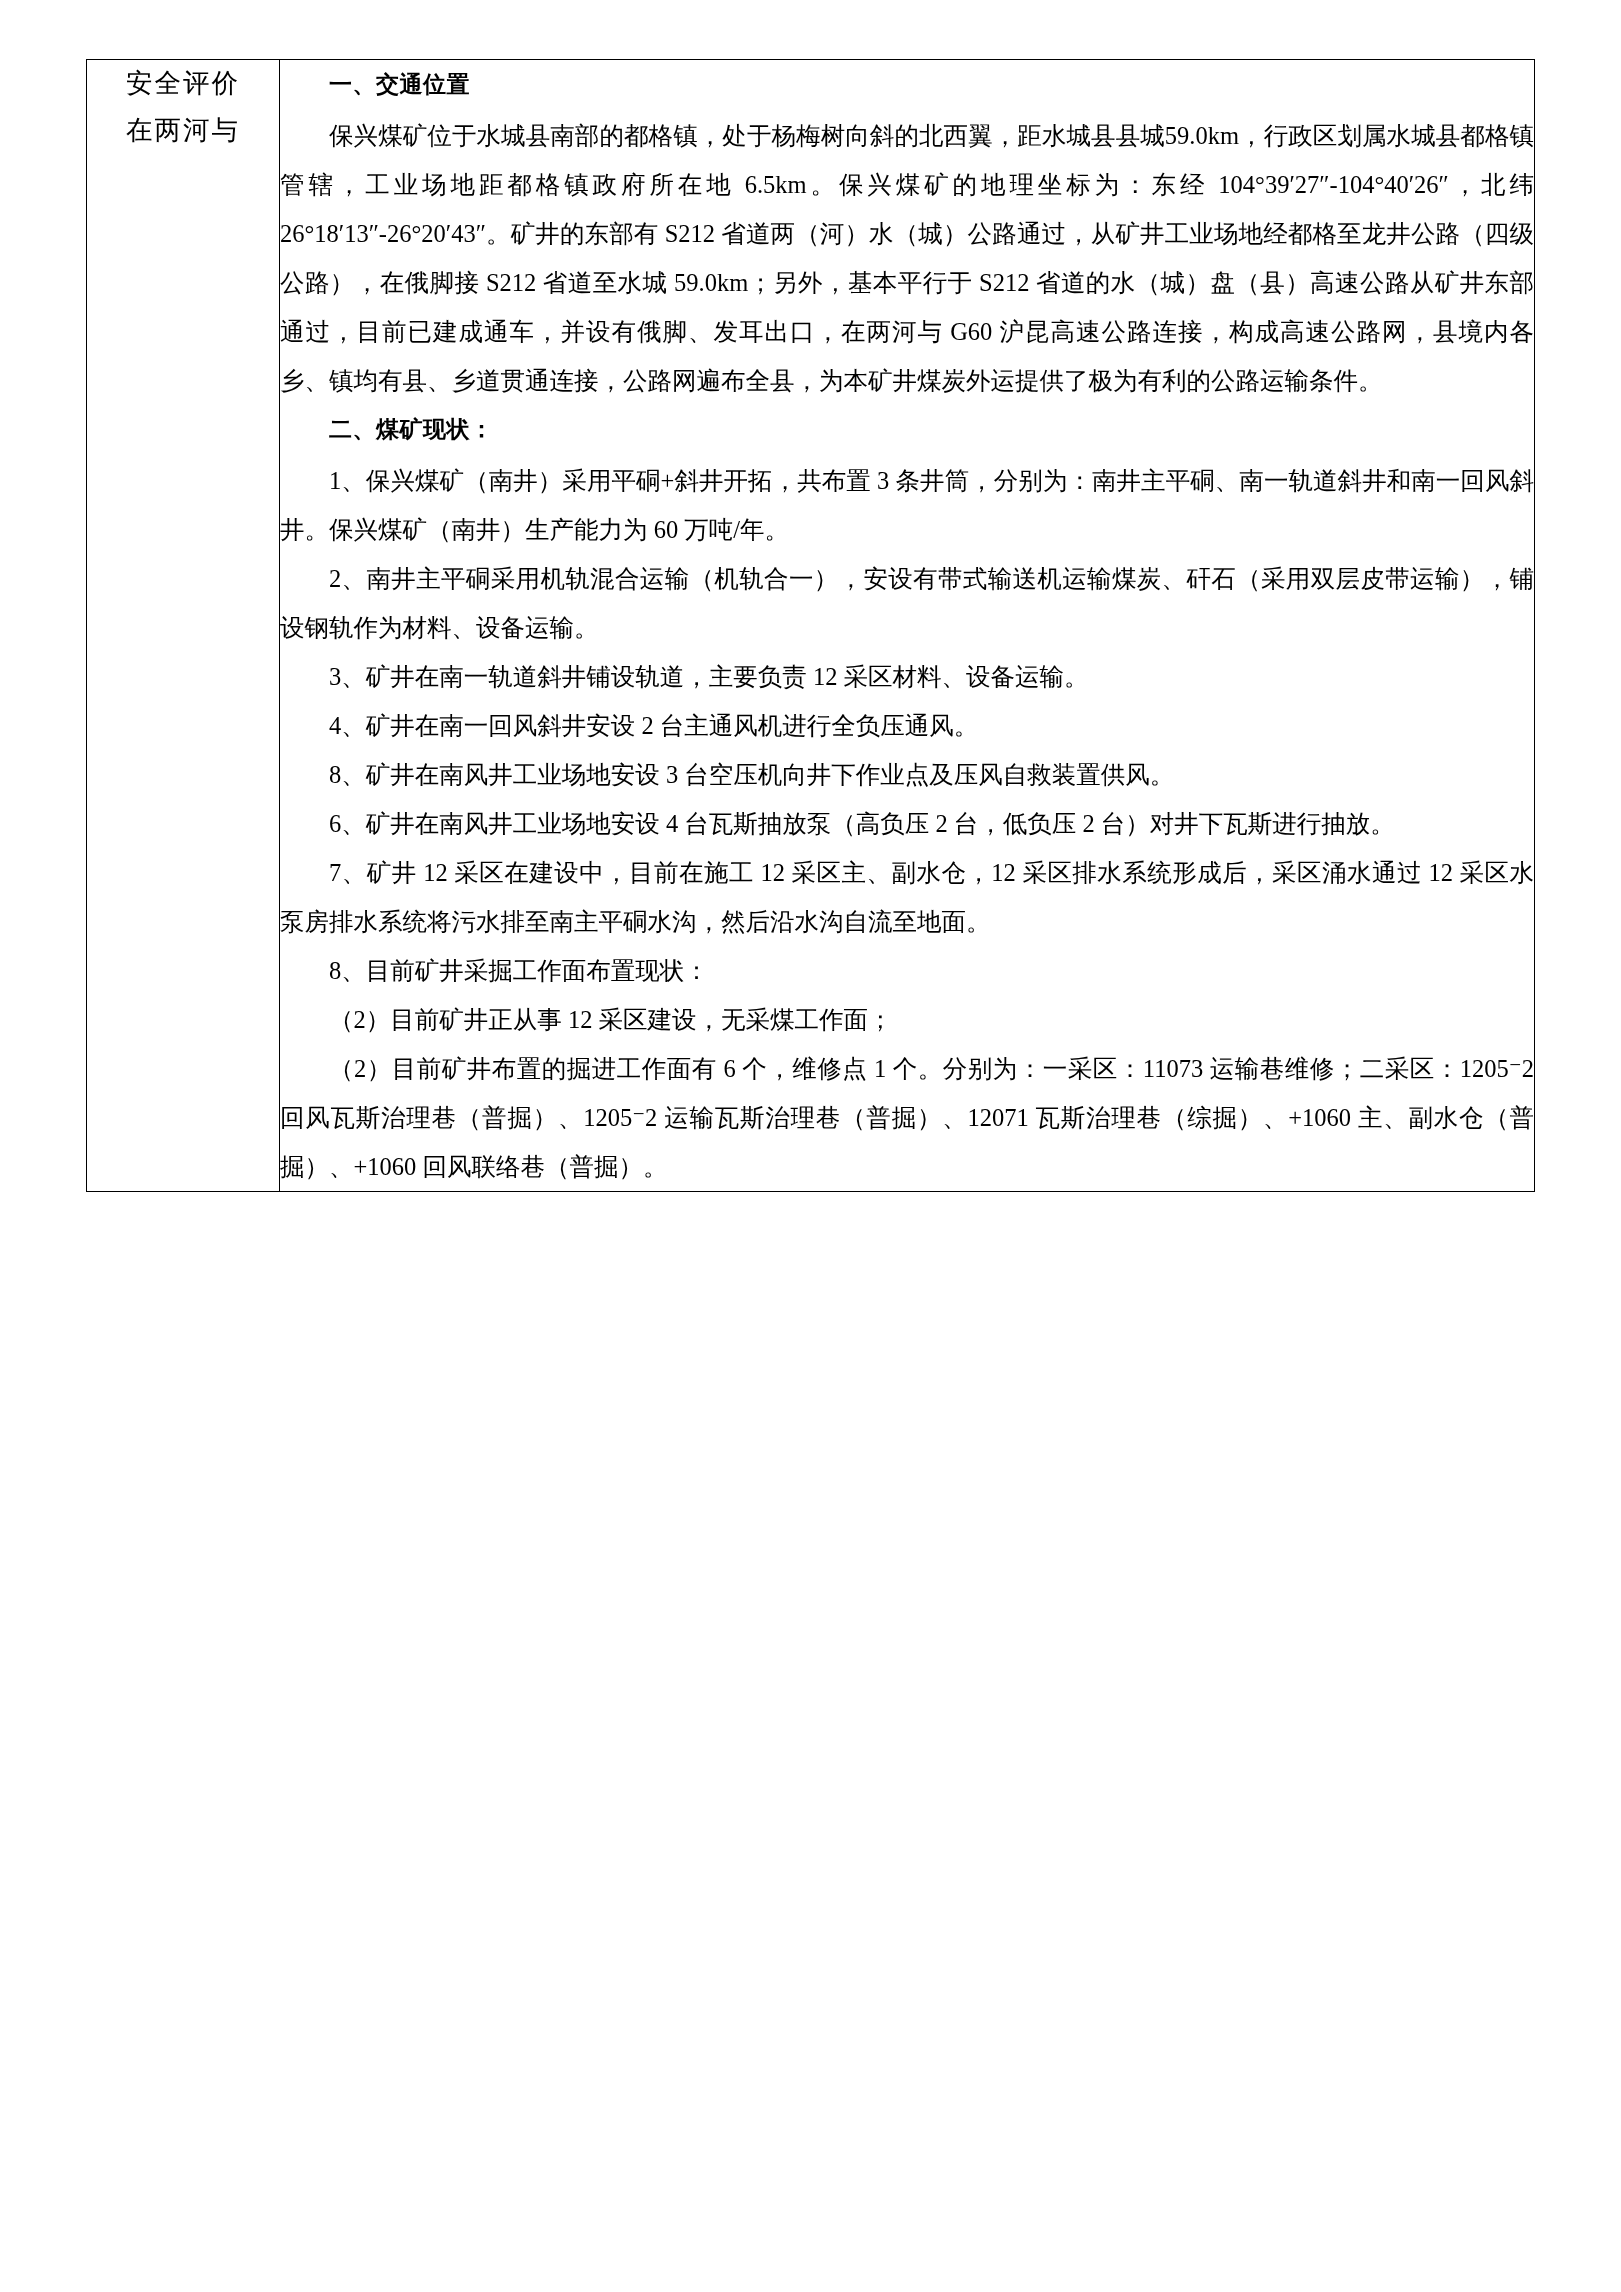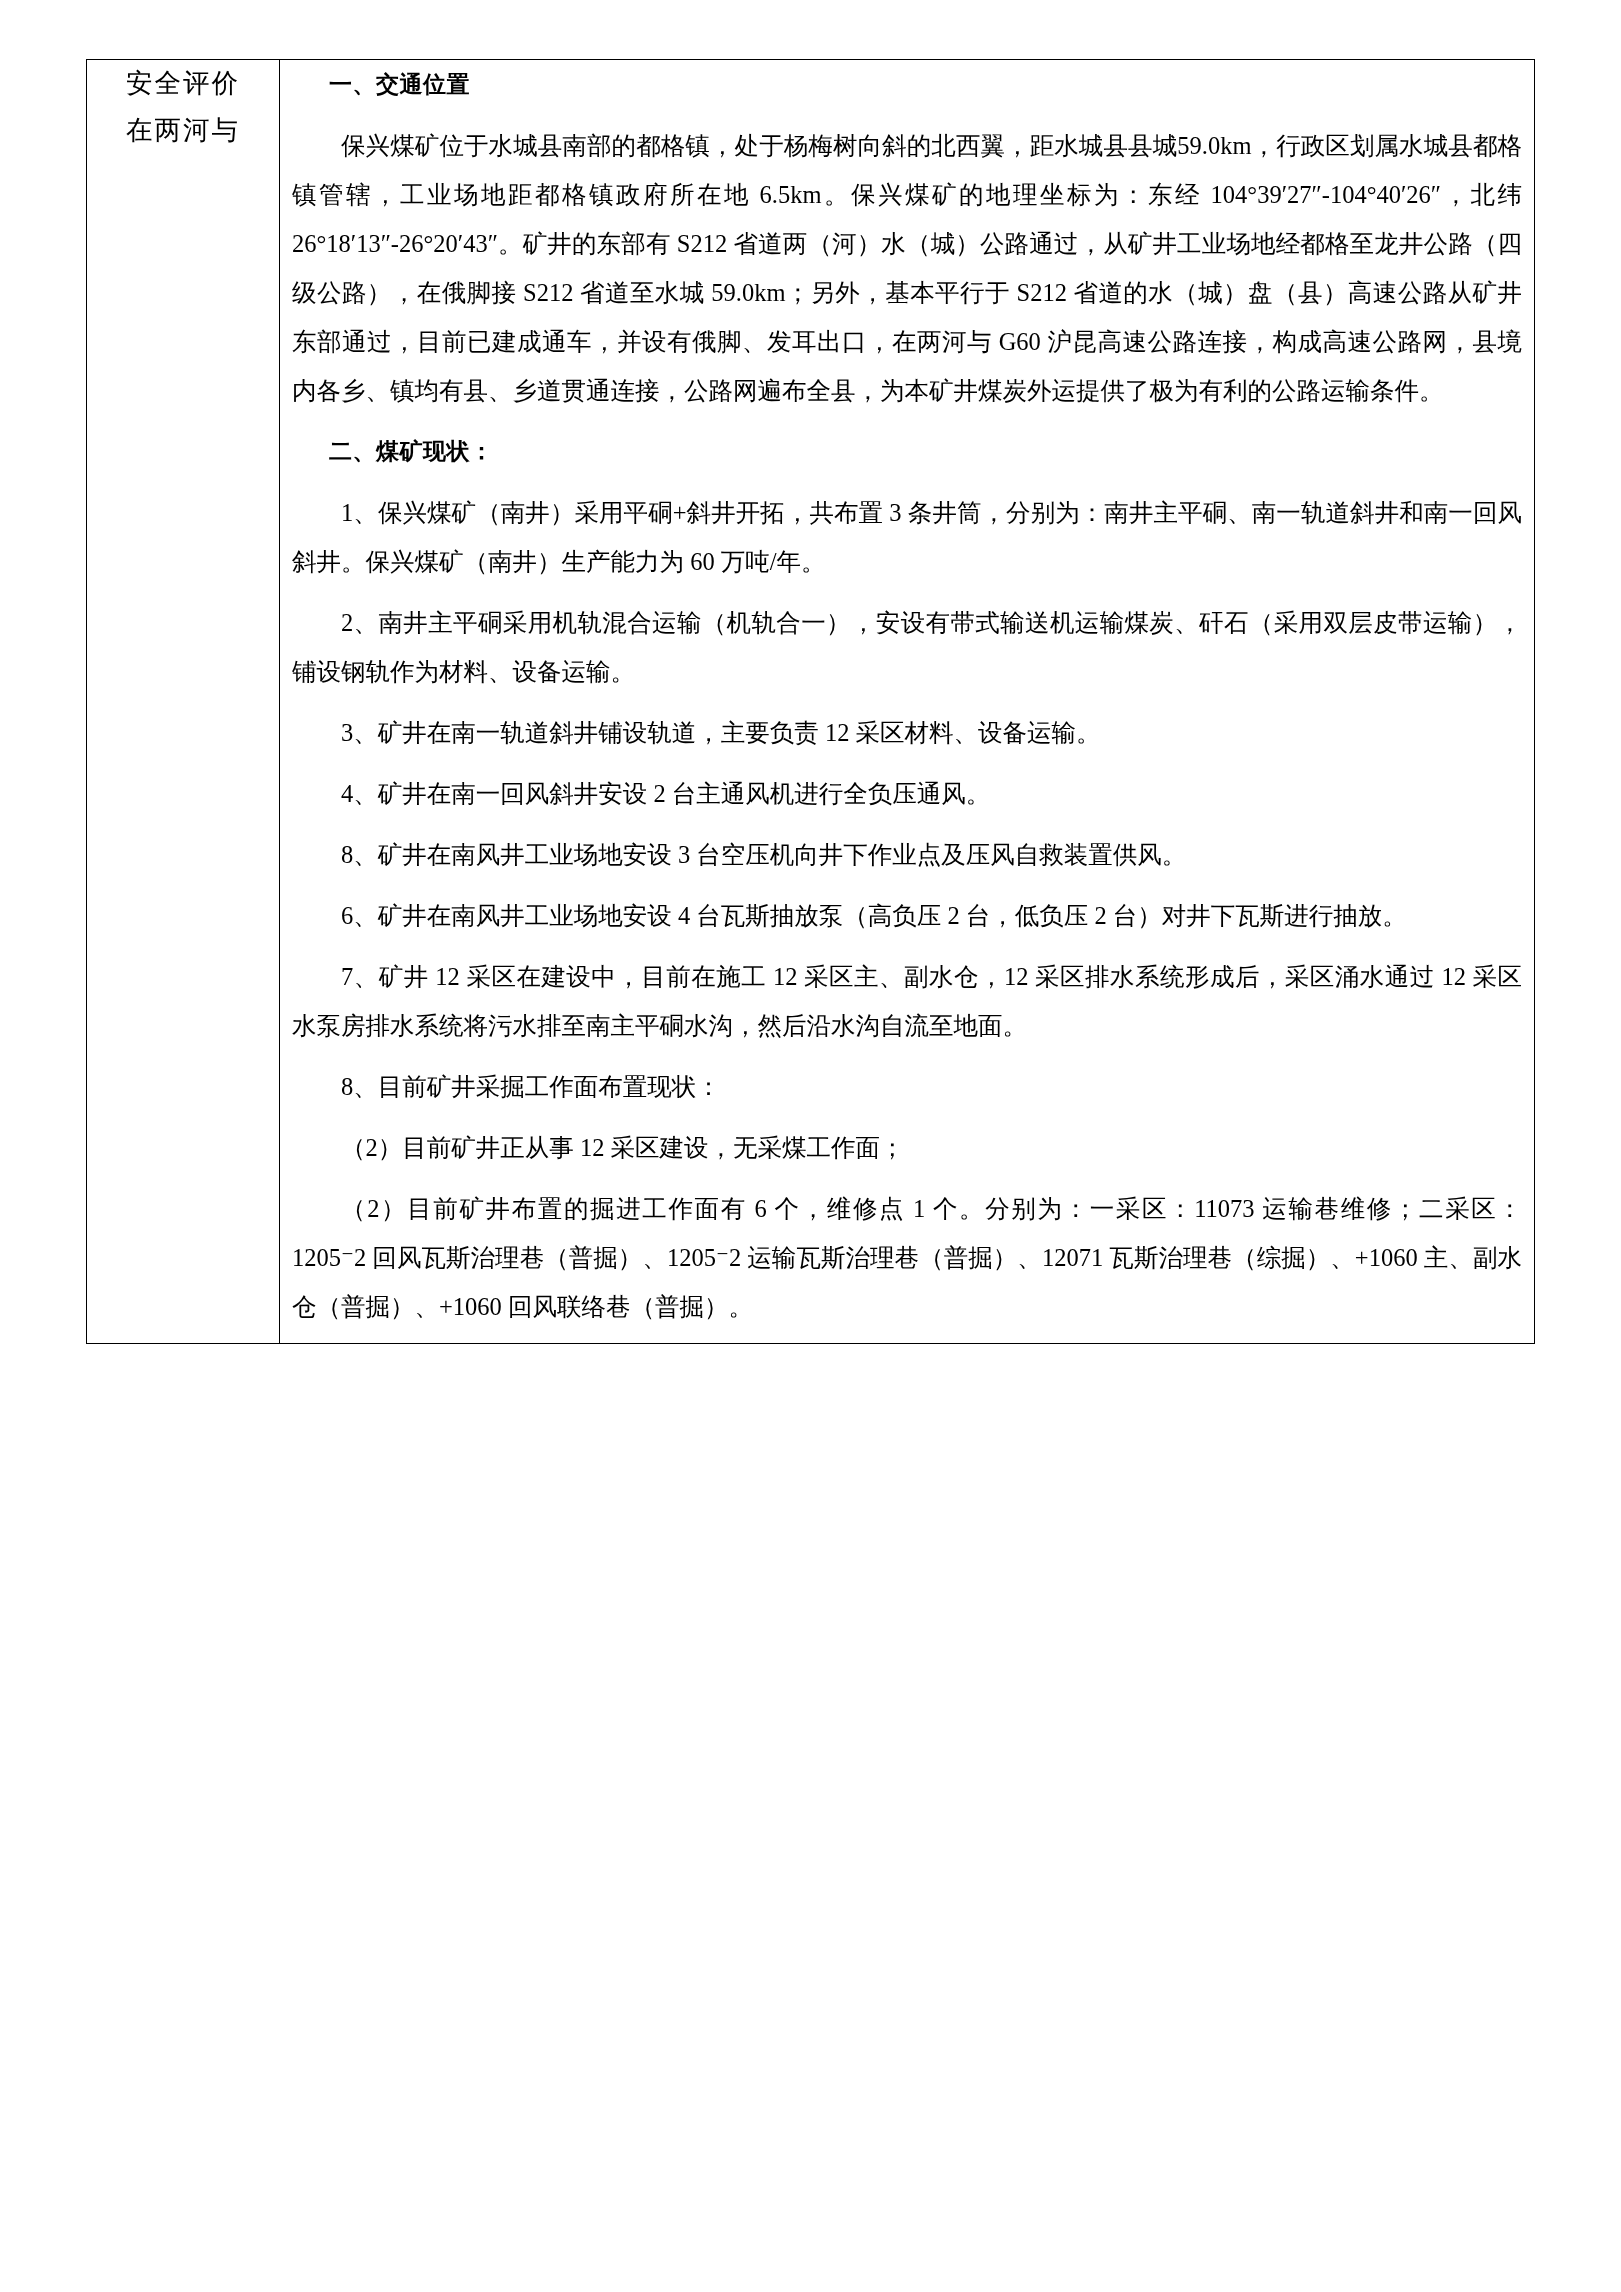--- a/index.html
+++ b/index.html
@@ -48,21 +48,21 @@
     font-size: 23px;
     font-weight: bold;
     line-height: 49px;
     text-indent: 49px;
     margin: 0 0 2px 0;
     letter-spacing: 0.5px;
   }
   p.para {
     font-size: 24.5px;
     line-height: 49px;
-    margin: 12px;
+    margin: 0;
     text-indent: 49px;
     text-align: justify;
     text-justify: inter-ideograph;
     letter-spacing: 0px;
   }
   .label-line { display: block; }
   td.other-cell {
     height: 137px;
     text-align: center;
     vertical-align: middle;

